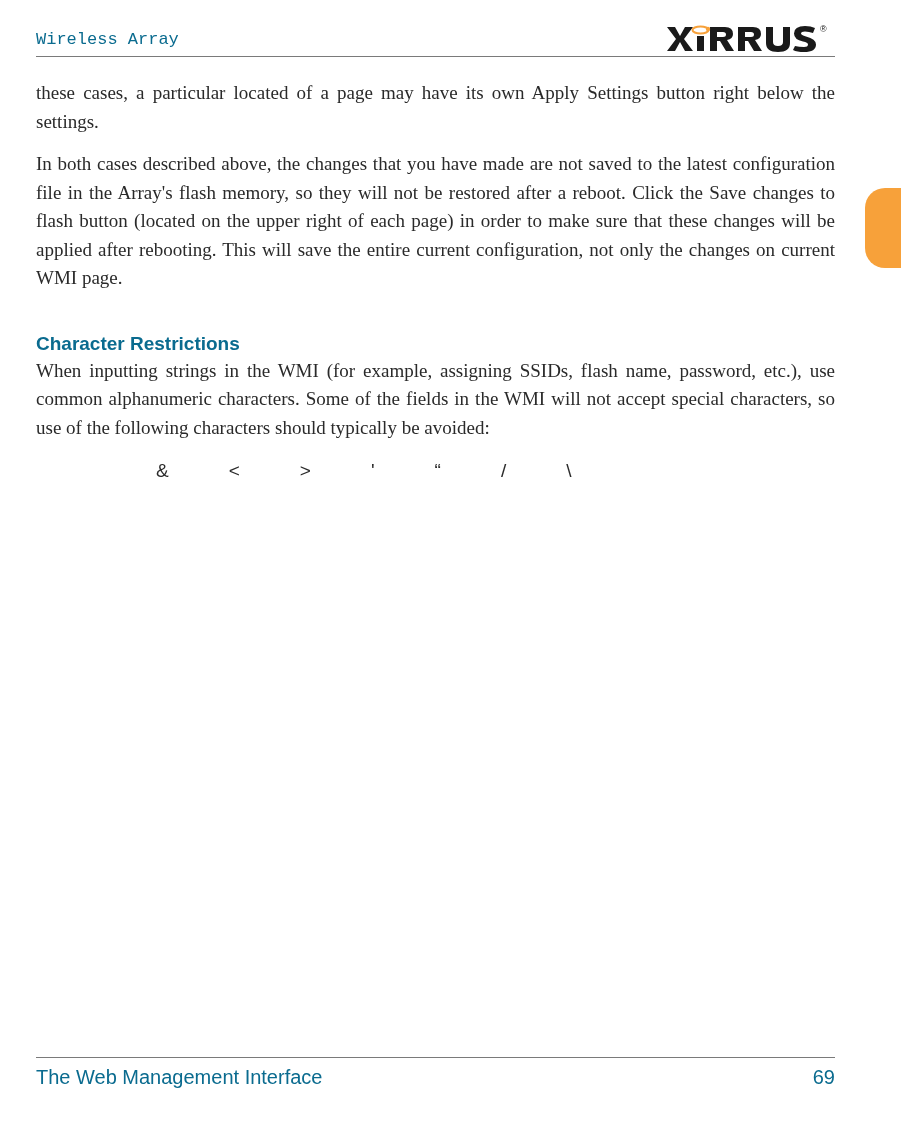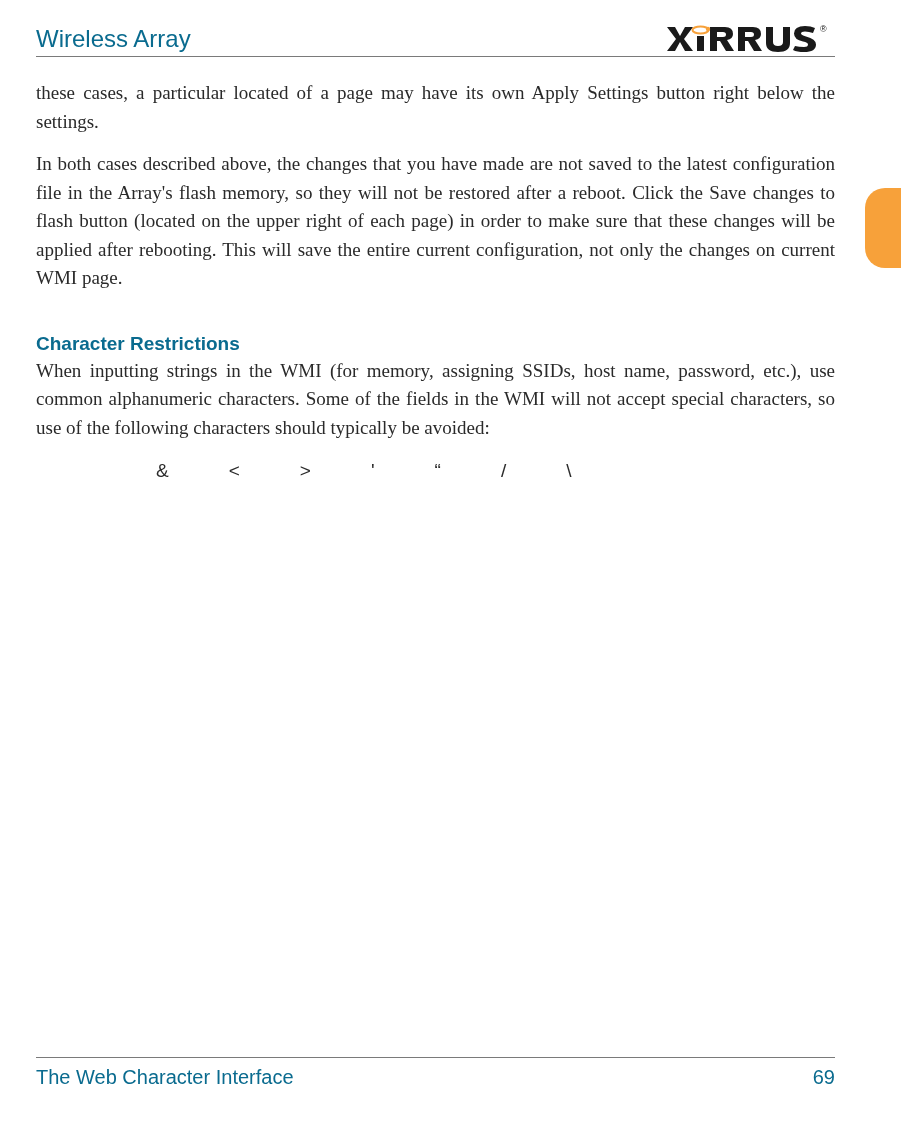--- a/index.html
+++ b/index.html
@@ -19,22 +19,22 @@
     .header {
       display: flex;
       justify-content: space-between;
       align-items: center;
       border-bottom: 1px solid #7a7a7a;
       padding-bottom: 2px;
       margin-bottom: 22px;
     }
     .header-title {
       color: #0a6b8f;
-      font-size: 24px;
-      font-family: Liberation Sans, sans-serif;
+      font-size: 17px;
+      font-family: Liberation Mono, monospace;
     }
     .logo {
       display: flex;
       align-items: center;
       gap: 0;
     }
     .logo svg { display: block; }
     .body-text {
       font-size: 19px;
       line-height: 1.5;
@@ -119,29 +119,29 @@
 
   <p class="body-text">
     <span>these cases, a particular located of a page may have its own </span><span class="bold">Apply Settings</span><span> button right below the settings.</span>
   </p>
 
   <p class="body-text">
     <span>In both cases described above, the changes that you have made are not saved to the latest configuration file in the Array's flash memory, so they will not be restored after a reboot. Click the </span><span class="bold">Save changes to flash</span><span> button (located on the upper right of each page) in order to make sure that these changes will be applied after rebooting. This will save the entire current configuration, not only the changes on current WMI page.</span>
   </p>
 
   <h3 class="section-heading">Character Restrictions</h3>
-  <p class="body-text">When inputting strings in the WMI (for memory, assigning SSIDs, host name, password, etc.), use common alphanumeric characters. Some of the fields in the WMI will not accept special characters, so use of the following characters should typically be avoided:</p>
+  <p class="body-text">When inputting strings in the WMI (for example, assigning SSIDs, flash name, password, etc.), use common alphanumeric characters. Some of the fields in the WMI will not accept special characters, so use of the following characters should typically be avoided:</p>
 
   <div class="char-row">
     <span>&amp;</span>
     <span>&lt;</span>
     <span>&gt;</span>
     <span>'</span>
     <span>“</span>
     <span>/</span>
     <span>\</span>
   </div>
 
   <div class="footer">
-    <span>The Web Character Interface</span>
+    <span>The Web Management Interface</span>
     <span>69</span>
   </div>
 </div>
 
 </body></html>

